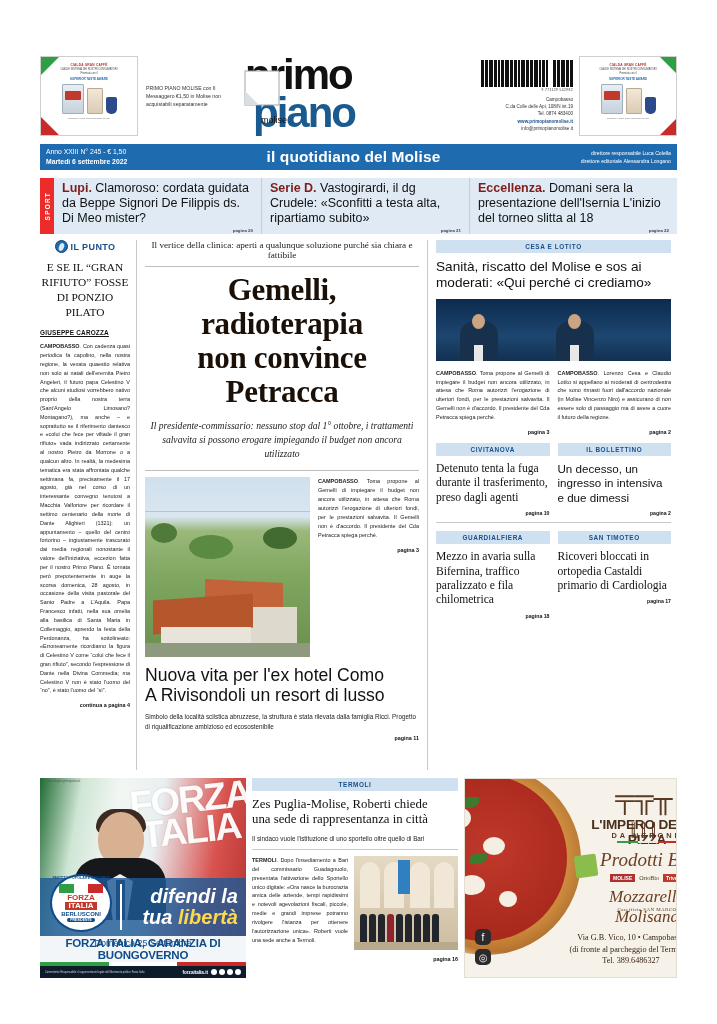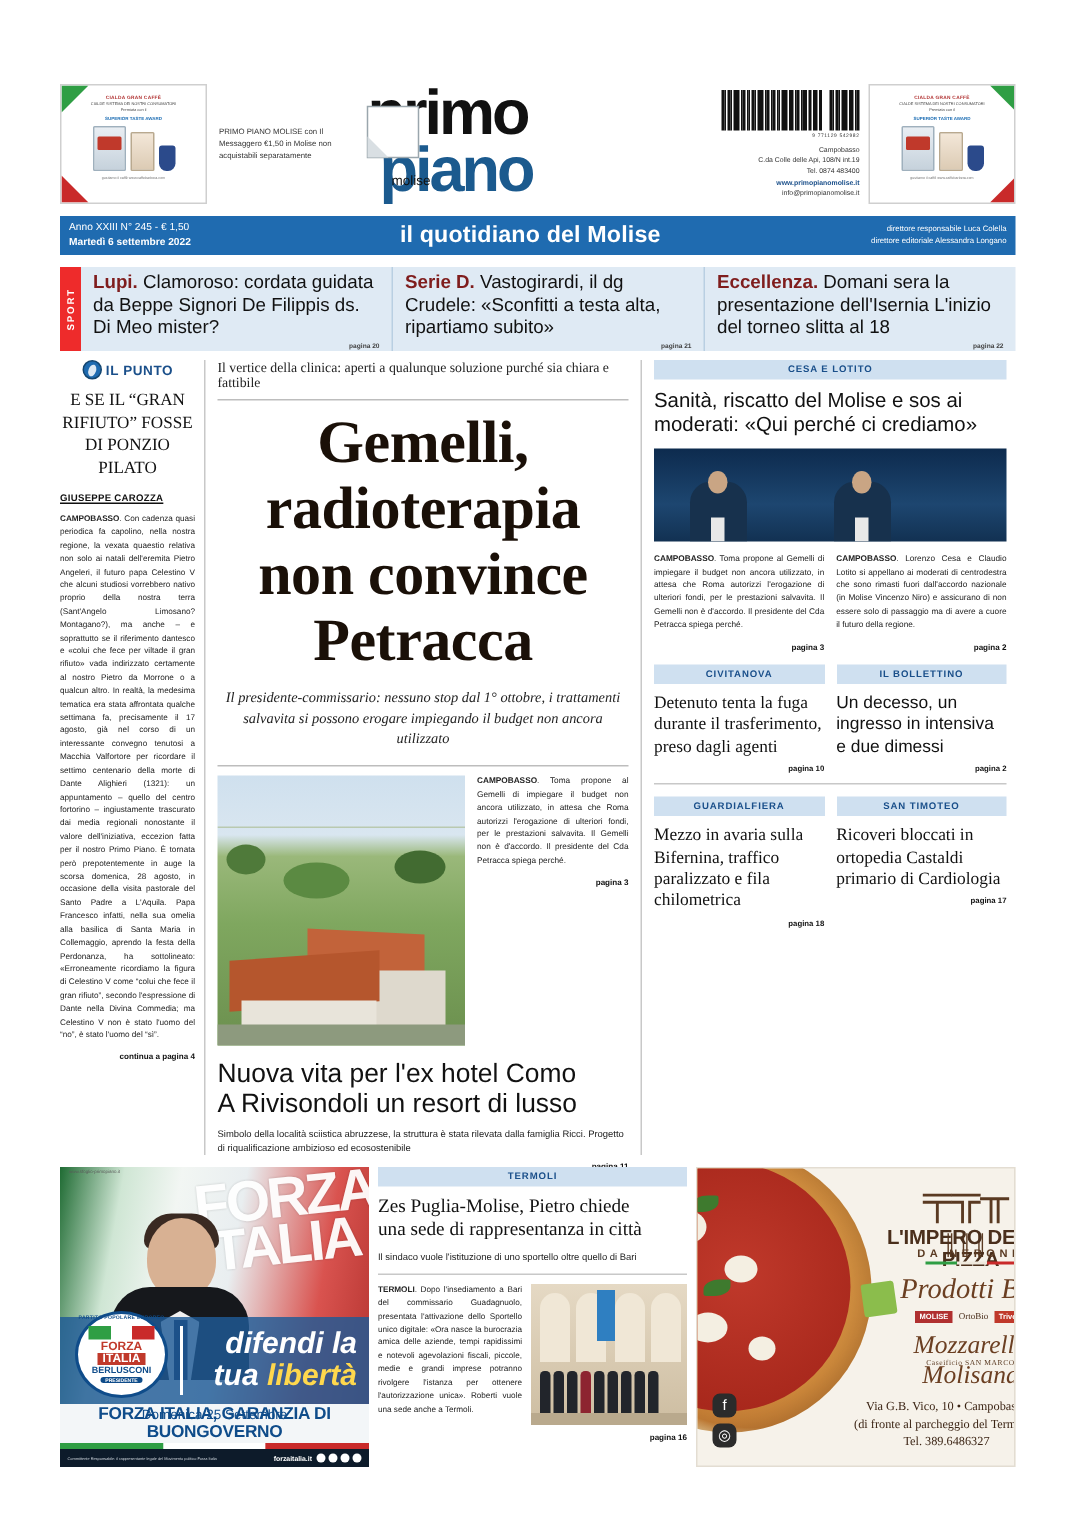--- a/index.html
+++ b/index.html
@@ -109,22 +109,22 @@
   .punto-title { text-align:center; font-family:"Liberation Serif", serif; font-size:11.4px;
     line-height:1.32; color:#111; margin-bottom:9px; }
   .byline { font-size:6.4px; font-weight:bold; color:#111; text-decoration:underline;
     letter-spacing:.2px; margin-bottom:6px; }
   .lbody { font-size:5.45px; line-height:1.62; color:#222; text-align:justify; }
   .lbody b { font-weight:bold; }
   .continua { font-size:5.4px; font-weight:bold; text-align:right; margin-top:7px; color:#111;}
 
   
   .kicker { font-family:"Liberation Serif", serif; font-size:9.2px; color:#222;
-    padding-bottom:4px; border-bottom:0; }
-  .headline { font-family:"Liberation Serif", serif; font-weight:bold; font-size:40px;
+    text-align:center; padding-bottom:4px; border-bottom:0; }
+  .headline { font-family:"Liberation Serif", serif; font-weight:bold; font-size:31px;
     line-height:1.1; text-align:center; color:#1a1008; letter-spacing:-.3px; margin-top:2px;}
   .subhead { font-family:"Liberation Serif", serif; font-style:italic; font-size:9.6px;
     line-height:1.42; text-align:center; color:#222; margin-top:10px; padding-bottom:8px; }
   .hr-thin { height:1px; background:#bdbdbd; margin: 2px 0 6px 0; }
 
   .photo-row { display:flex; gap:8px; }
   .photo {
     width: 165px; height: 180px; flex:none; position:relative; overflow:hidden;
     background: linear-gradient(#cfe0ee 0%, #d9e6f0 22%, #9ab87a 30%, #7fa75f 55%, #6b8f4e 100%);
   }
@@ -597,21 +597,21 @@
             <i></i>
             <i></i>
           </div>
         </div>
       </div>
     </div>
 
     <div class="termoli">
       <div class="badge">TERMOLI</div>
       <h2>
-        <div>Zes Puglia-Molise, Pietro chiede</div>
+        <div>Zes Puglia-Molise, Roberti chiede</div>
         <div>una sede di rappresentanza in città</div>
       </h2>
       <div class="occh">Il sindaco vuole l'istituzione di uno sportello oltre quello di Bari</div>
       <div class="rule"></div>
       <div class="body-row">
         <div class="t"><b>TERMOLI</b><span>. Dopo l'insediamento a Bari del commissario Guadagnuolo, presentata l'attivazione dello Sportello unico digitale: «Ora nasce la burocrazia amica delle aziende, tempi rapidissimi e notevoli agevolazioni fiscali, piccole, medie e grandi imprese potranno rivolgere l'istanza per ottenere l'autorizzazione unica». Roberti vuole una sede anche a Termoli.</span></div>
         <div class="pic">
           <div class="arch" style="left:6px;"></div>
           <div class="arch" style="left:30px;"></div>
           <div class="arch" style="right:28px;"></div>

